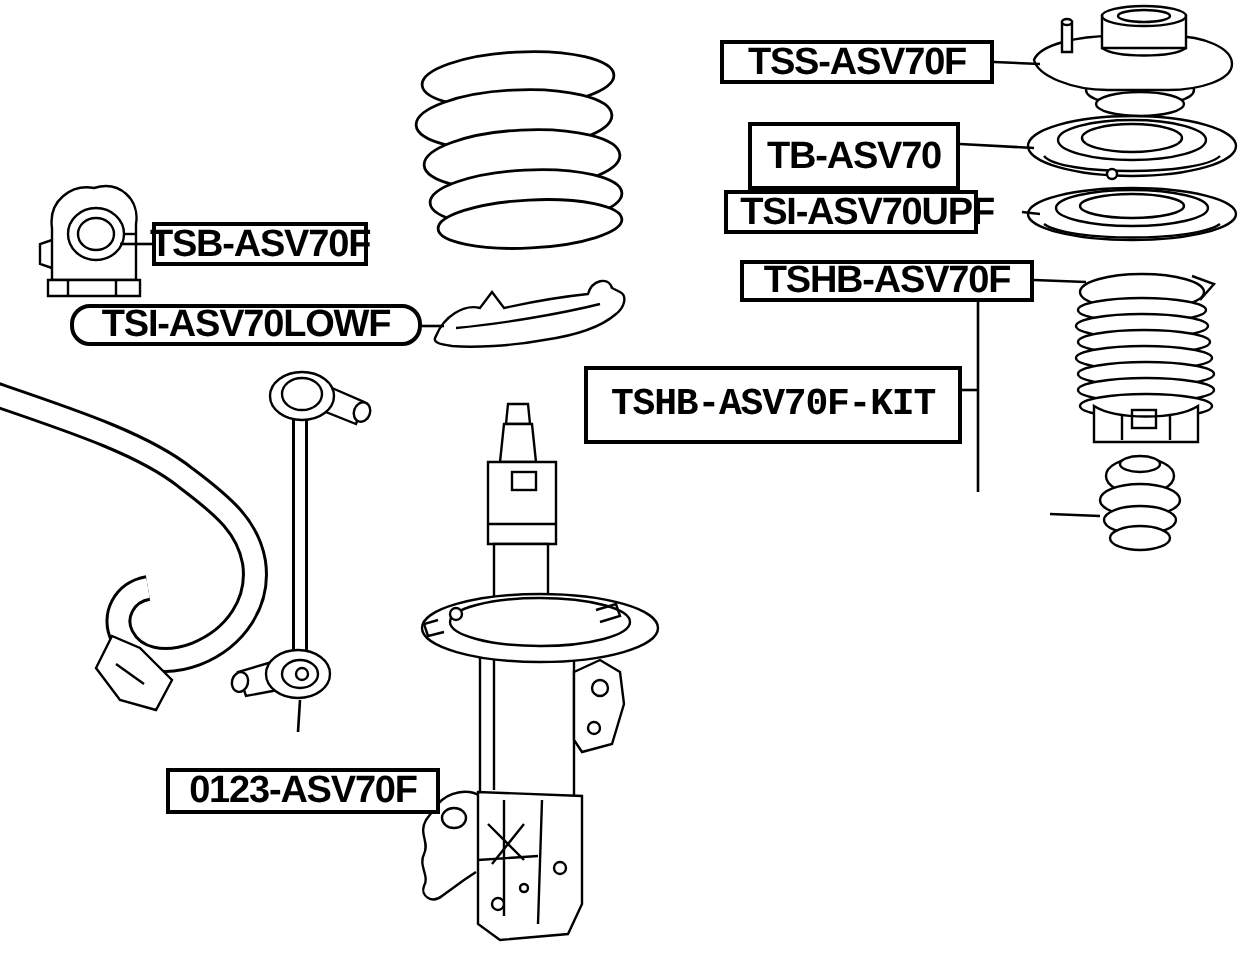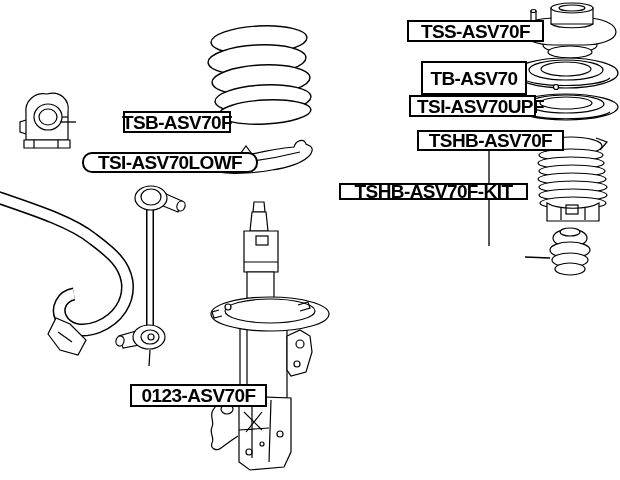--- a/index.html
+++ b/index.html
@@ -2,21 +2,21 @@
 <html><head>
 <meta charset="utf-8">
 <style>
   html,body{margin:0;padding:0;background:#fff;}
   #stage{position:relative;width:620px;height:480px;background:#ffffff;overflow:hidden;
          font-family:"Liberation Sans",sans-serif;}
   #artwork{position:absolute;left:0;top:0;}
   .label{position:absolute;box-sizing:border-box;border:2px solid #000;background:#fff;
          display:flex;align-items:center;justify-content:center;
          font-weight:700;font-size:19px;letter-spacing:-0.6px;white-space:nowrap;
-         color:#000;line-height:1;margin-left:47px;}
+         color:#000;line-height:1;}
 </style>
 </head>
 <body>
 
 <div id="stage">
 
   <svg id="artwork" width="620" height="480" viewBox="0 0 620 480">
 
     <g stroke="#000" stroke-width="1.4" fill="#fff">
       <ellipse cx="259" cy="40" rx="48" ry="14" transform="rotate(-3 259 40)"></ellipse>
@@ -170,21 +170,21 @@
   </svg>
 
   <div class="label" style="left:360px;top:20px;width:137px;height:22px;">TSS-ASV70F</div>
 
   <div class="label" style="left:374px;top:61px;width:106px;height:34px;">TB-ASV70</div>
 
   <div class="label" style="left:362px;top:95px;width:127px;height:22px;padding-left:16px;">TSI-ASV70UPF</div>
 
   <div class="label" style="left:370px;top:130px;width:147px;height:21px;">TSHB-ASV70F</div>
 
-  <div class="label" style="left:292px;top:183px;width:189px;height:17px;">TSHB-ASV70F-KIT</div>
+  <div class="label" style="left:292px;top:183px;width:189px;height:39px;font-family:Liberation Mono, monospace;">TSHB-ASV70F-KIT</div>
 
 
   <div class="label" style="left:76px;top:111px;width:108px;height:22px;">TSB-ASV70F</div>
 
   <div class="label" style="left:35px;top:152px;width:176px;height:21px;border-radius:10px;">TSI-ASV70LOWF</div>
 
   <div class="label" style="left:83px;top:384px;width:137px;height:23px;">0123-ASV70F</div>
 
 </div>
 

